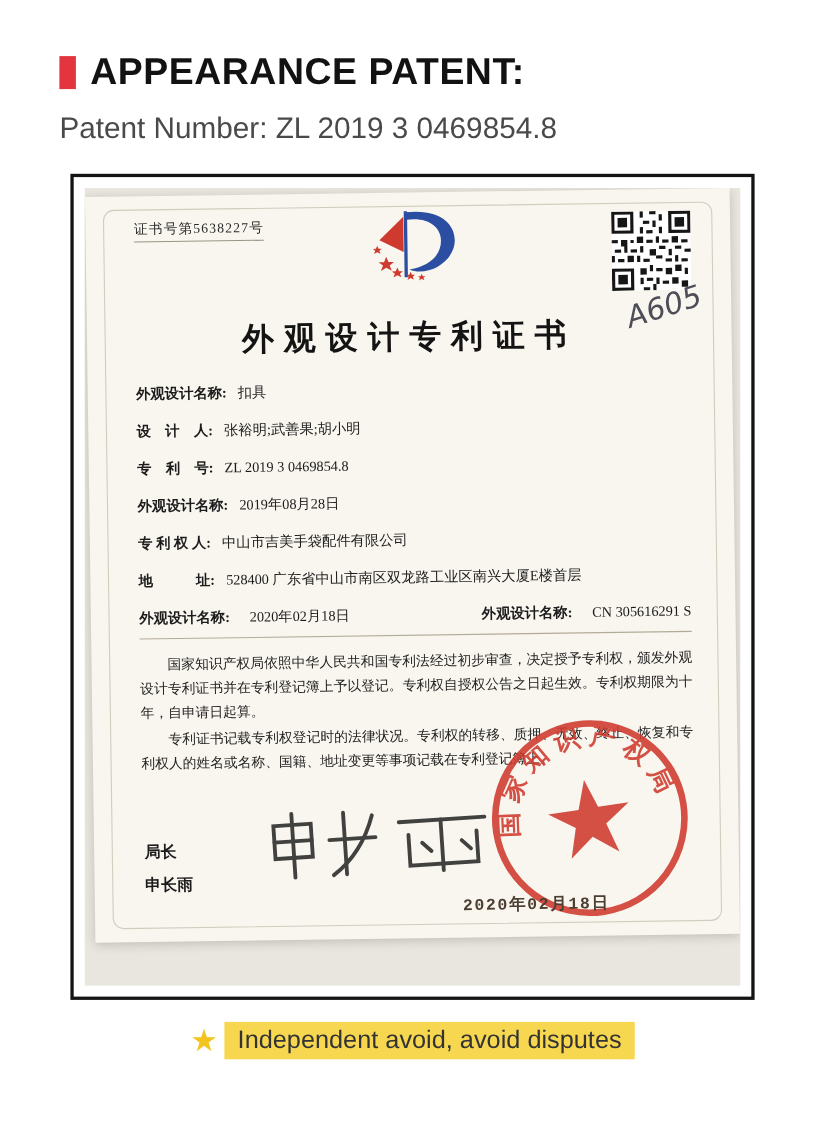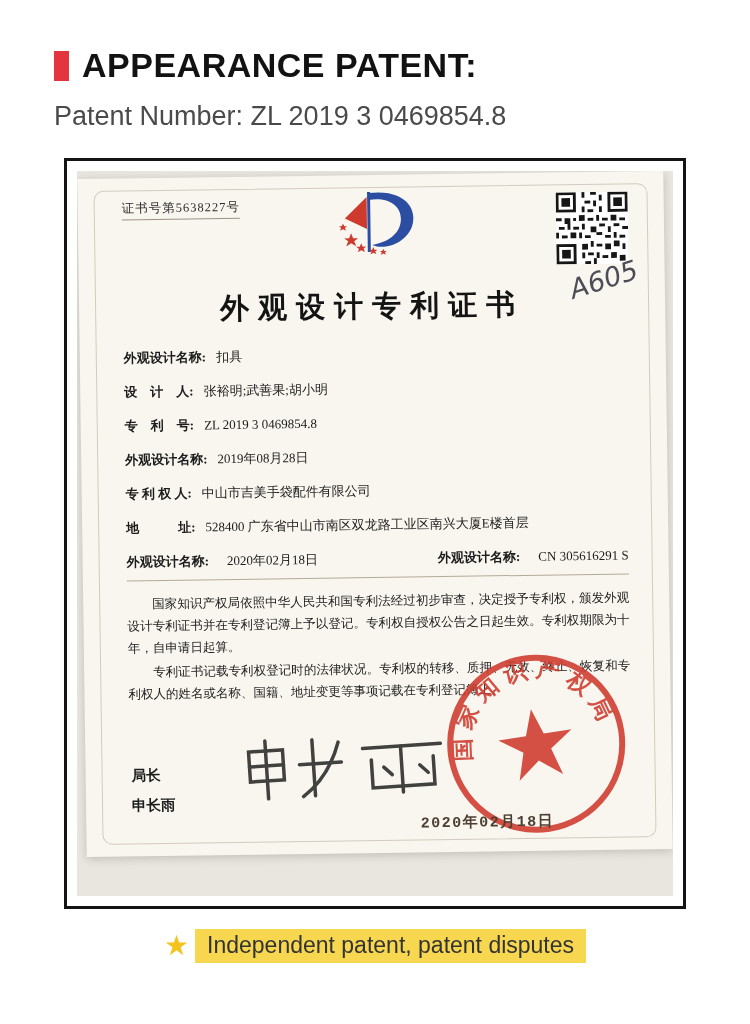--- a/index.html
+++ b/index.html
@@ -169,14 +169,14 @@
         </svg>
       </div>
 
       <div class="seal-date">2020年02月18日</div>
     </div>
   </div>
 </div>
 
 <div class="caption">
   <span class="star">★</span>
-  <span class="caption-text">Independent patent, patent disputes</span>
+  <span class="caption-text">Independent avoid, avoid disputes</span>
 </div>
 
 </body></html>

